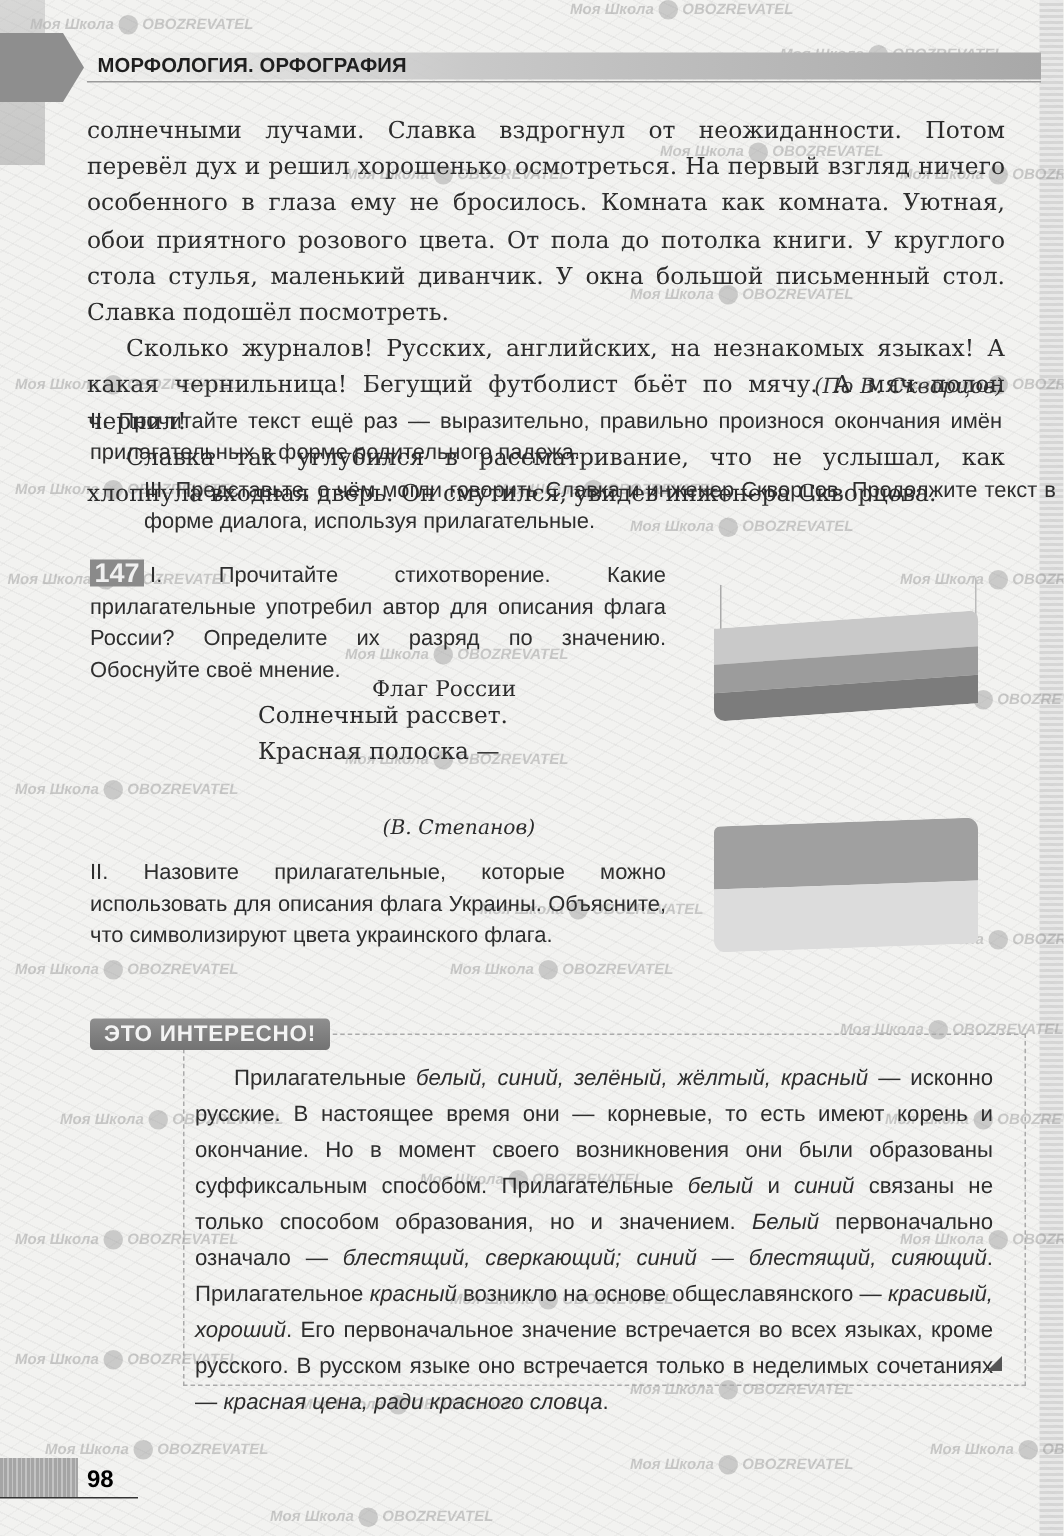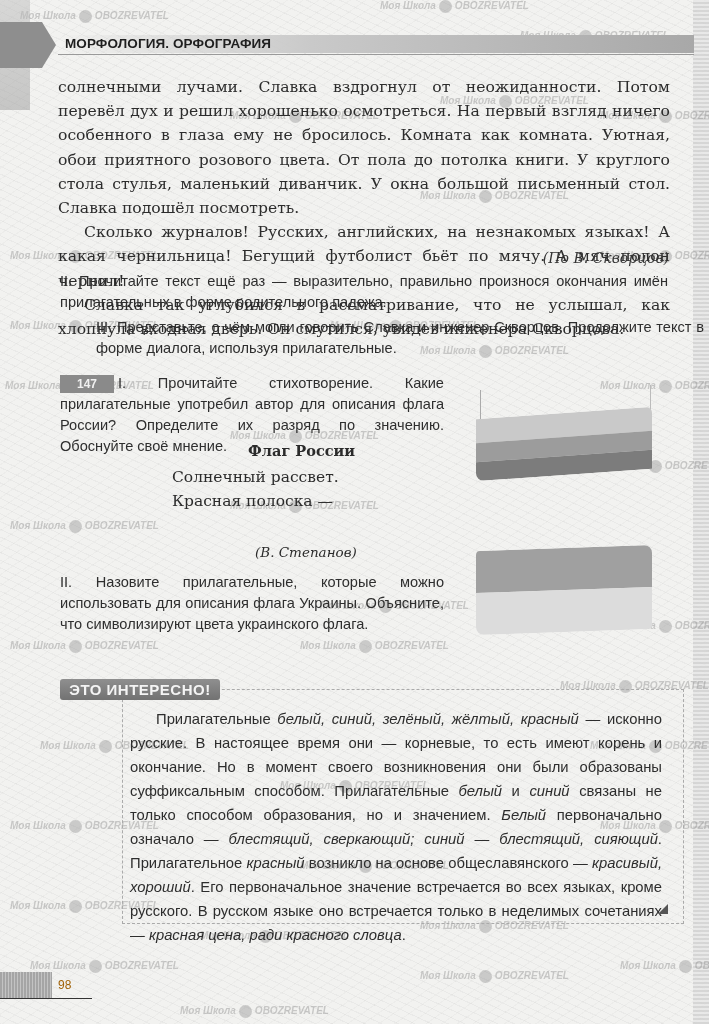--- a/index.html
+++ b/index.html
@@ -57,25 +57,25 @@
     font-style: italic; font-size: 14px; color: #333;
   }
   .task {
     position: absolute; left: 60px; width: 608px;
     font-family: "Liberation Sans", sans-serif; font-size: 14.6px; line-height: 21px;
     text-align: justify; color: #2e2e2e;
   }
   .task p { margin: 0; }
   .ex-num {
     display: inline-block; background: #8a8a8a; color: #f0f0f0; font-weight: bold;
-    padding: 0 17px; margin-right: 4px; font-size: 12px; line-height: 18px;
+    padding: 0 3px; margin-right: 4px; font-size: 18px; line-height: 18px;
   }
   .poem-title {
-    position: absolute; left: 248px; top: 442px;
-    font-weight: bold; font-size: 14.5px; font-family: "DejaVu Serif", serif;
+    position: absolute; left: 248px; top: 452px;
+    font-weight: normal; font-size: 14.5px; font-family: "DejaVu Serif", serif;
   }
   .poem {
     position: absolute; left: 172px; top: 466px;
     font-size: 15.5px; line-height: 23.5px; font-family: "DejaVu Serif", serif;
   }
   .poem div { white-space: nowrap; }
   .poem-author { position: absolute; left: 255px; top: 544px; font-style: italic; font-size: 13.5px; }
   
   .flag { position: absolute; width: 176px; height: 62px; }
   .flag .stripe { height: 50%; }
@@ -103,21 +103,21 @@
   .interesting-text p { margin: 0; text-indent: 26px; }
   .corner-mark { position: absolute; left: 658px; top: 904px; width: 0; height: 0;
     border-left: 10px solid transparent; border-bottom: 10px solid #555; }
   
   .page-num-block {
     position: absolute; left: 0; top: 972px; width: 52px; height: 26px;
     background: repeating-linear-gradient(90deg, #a5a5a5 0 2px, #c3c3c3 2px 3px);
   }
   .page-num {
     position: absolute; left: 58px; top: 978px;
-    font-family: "Liberation Sans", sans-serif; font-weight: normal; font-size: 12px; color: #a16207;
+    font-family: "Liberation Sans", sans-serif; font-weight: bold; font-size: 16px; color: #000000;
   }
   .page-num-line { position: absolute; left: 0; top: 998px; width: 92px; height: 1px; background: #333; }
   
   .wm {
     position: absolute; font-family: "Liberation Sans", sans-serif; font-size: 10px;
     color: rgba(120,120,120,.35); white-space: nowrap; font-weight: bold; font-style: italic;
   }
   .wm .circ {
     display: inline-block; width: 13px; height: 13px; border-radius: 50%;
     background: rgba(130,130,130,.35); vertical-align: middle; margin: 0 3px;

